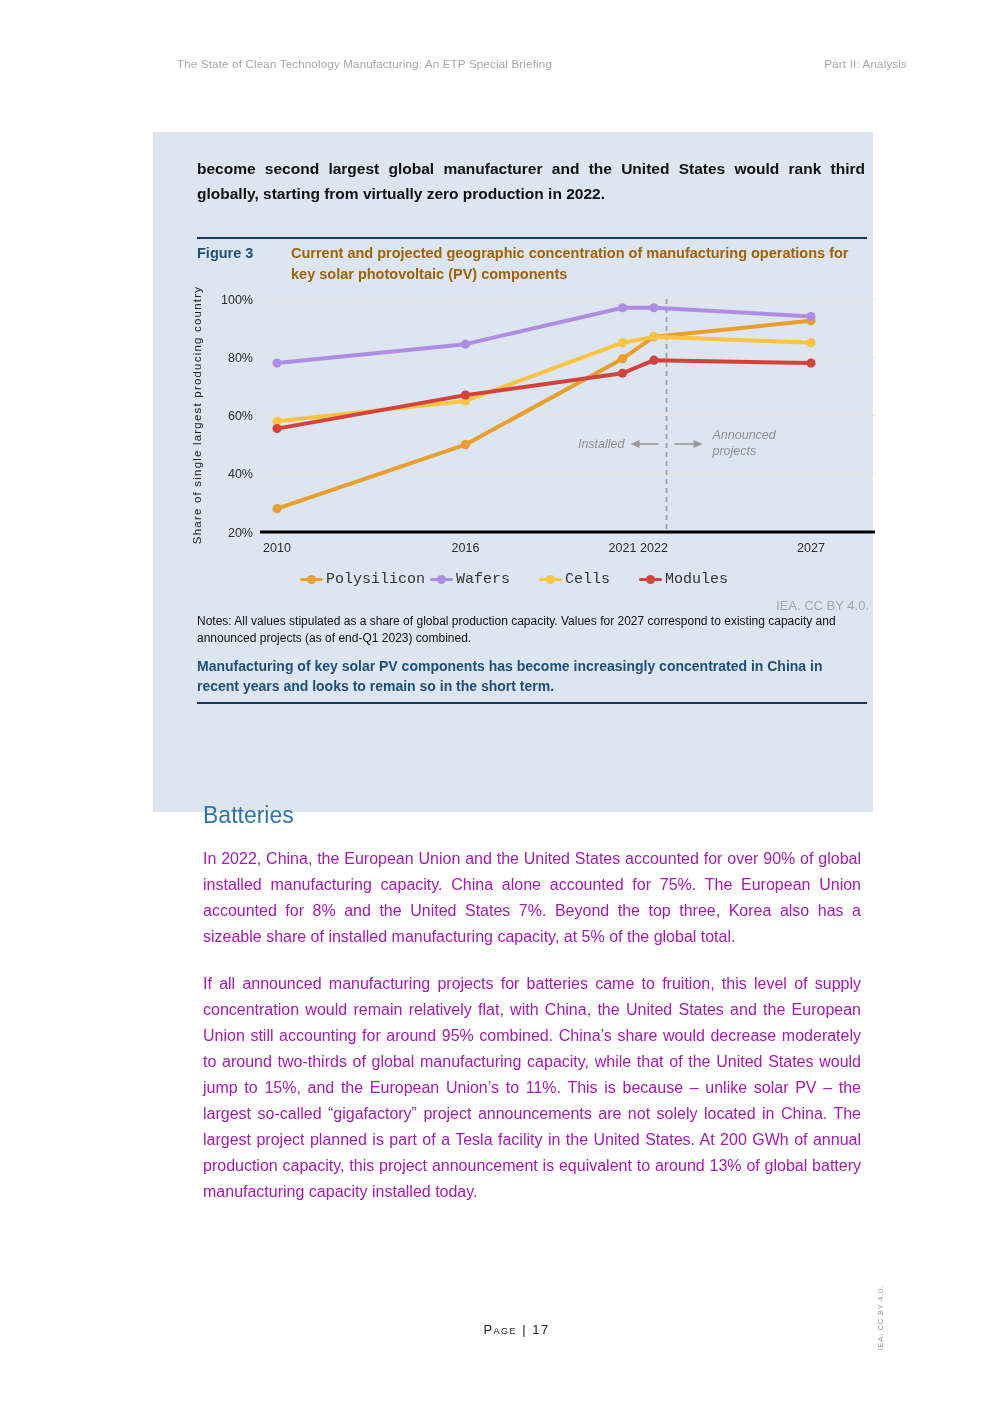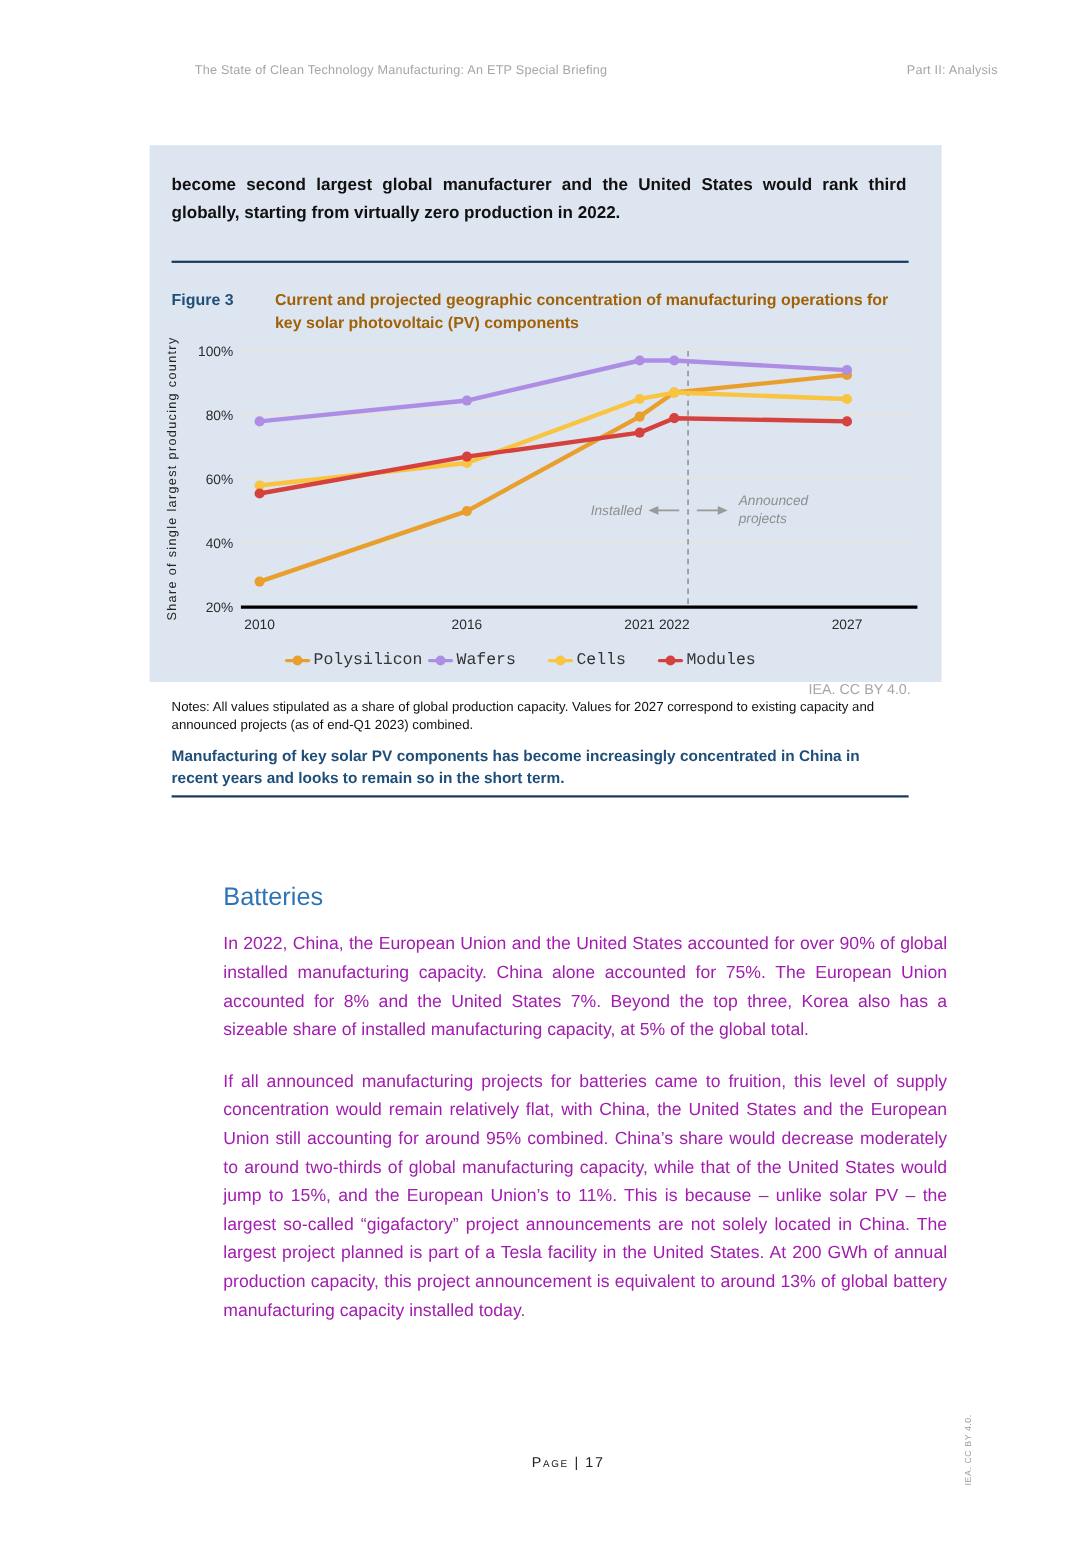--- a/index.html
+++ b/index.html
@@ -7,31 +7,31 @@
     width:992px;height:1403px;position:relative;background:#ffffff;
     font-family:"Liberation Sans","DejaVu Sans",sans-serif;color:#000;
     overflow:hidden;
   }
   .header{
     position:absolute;top:58px;left:130px;width:730px;
     display:flex;justify-content:space-between;
     font-size:11.5px;color:#a6a6a6;letter-spacing:.2px;margin-left:47px;
   }
   .bluebox{
-    position:absolute;top:132px;left:136px;width:720px;height:488px;
-    background:#dce5f0;box-sizing:border-box;padding:24px 26px 0 20px;
+    position:absolute;top:132px;left:153px;width:720px;height:680px;
+    background:#dce5f0;box-sizing:border-box;padding:24px 26px 0 44px;
   }
   .intro{
     font-size:15.5px;font-weight:bold;line-height:25px;color:#111;
     text-align:justify;width:668px;
   }
   .rule{border:none;border-top:2.5px solid #17375d;margin:0;width:670px;}
   .rule1{margin-top:31px;}
   .rule2{margin-top:6px;}
-  .figrow{display:flex;margin-top:24px;width:670px;}
+  .figrow{display:flex;margin-top:4px;width:670px;}
   .figlabel{width:94px;flex:0 0 94px;font-size:14.5px;font-weight:bold;color:#1f4e79;line-height:21px;}
   .figtitle{font-size:14.5px;font-weight:bold;color:#a16207;line-height:21px;}
   .chartwrap{position:relative;margin-left:-14px;width:706px;margin-top:2px;}
   .legendrow{position:relative;height:15px;margin-left:-14px;width:706px;margin-top:6px;}
   .legend-item{position:absolute;top:0;display:flex;align-items:center;font-size:15px;color:#333;font-family:Liberation Mono, monospace;}
   .legend-item .lmark{width:23px;height:3.5px;border-radius:2px;position:relative;margin-right:3px;}
   .legend-item .lmark i{position:absolute;width:9px;height:9px;border-radius:50%;left:7px;top:-2.8px;}
   .credit{width:692px;text-align:right;margin-top:12px;font-size:13px;color:#a6a6a6;box-sizing:border-box;padding-right:20px;}
   .notes{font-size:12px;line-height:17px;color:#111;width:670px;}
   .caption{margin-top:10px;font-size:14px;font-weight:bold;line-height:19.5px;color:#1f4e79;width:670px;}

